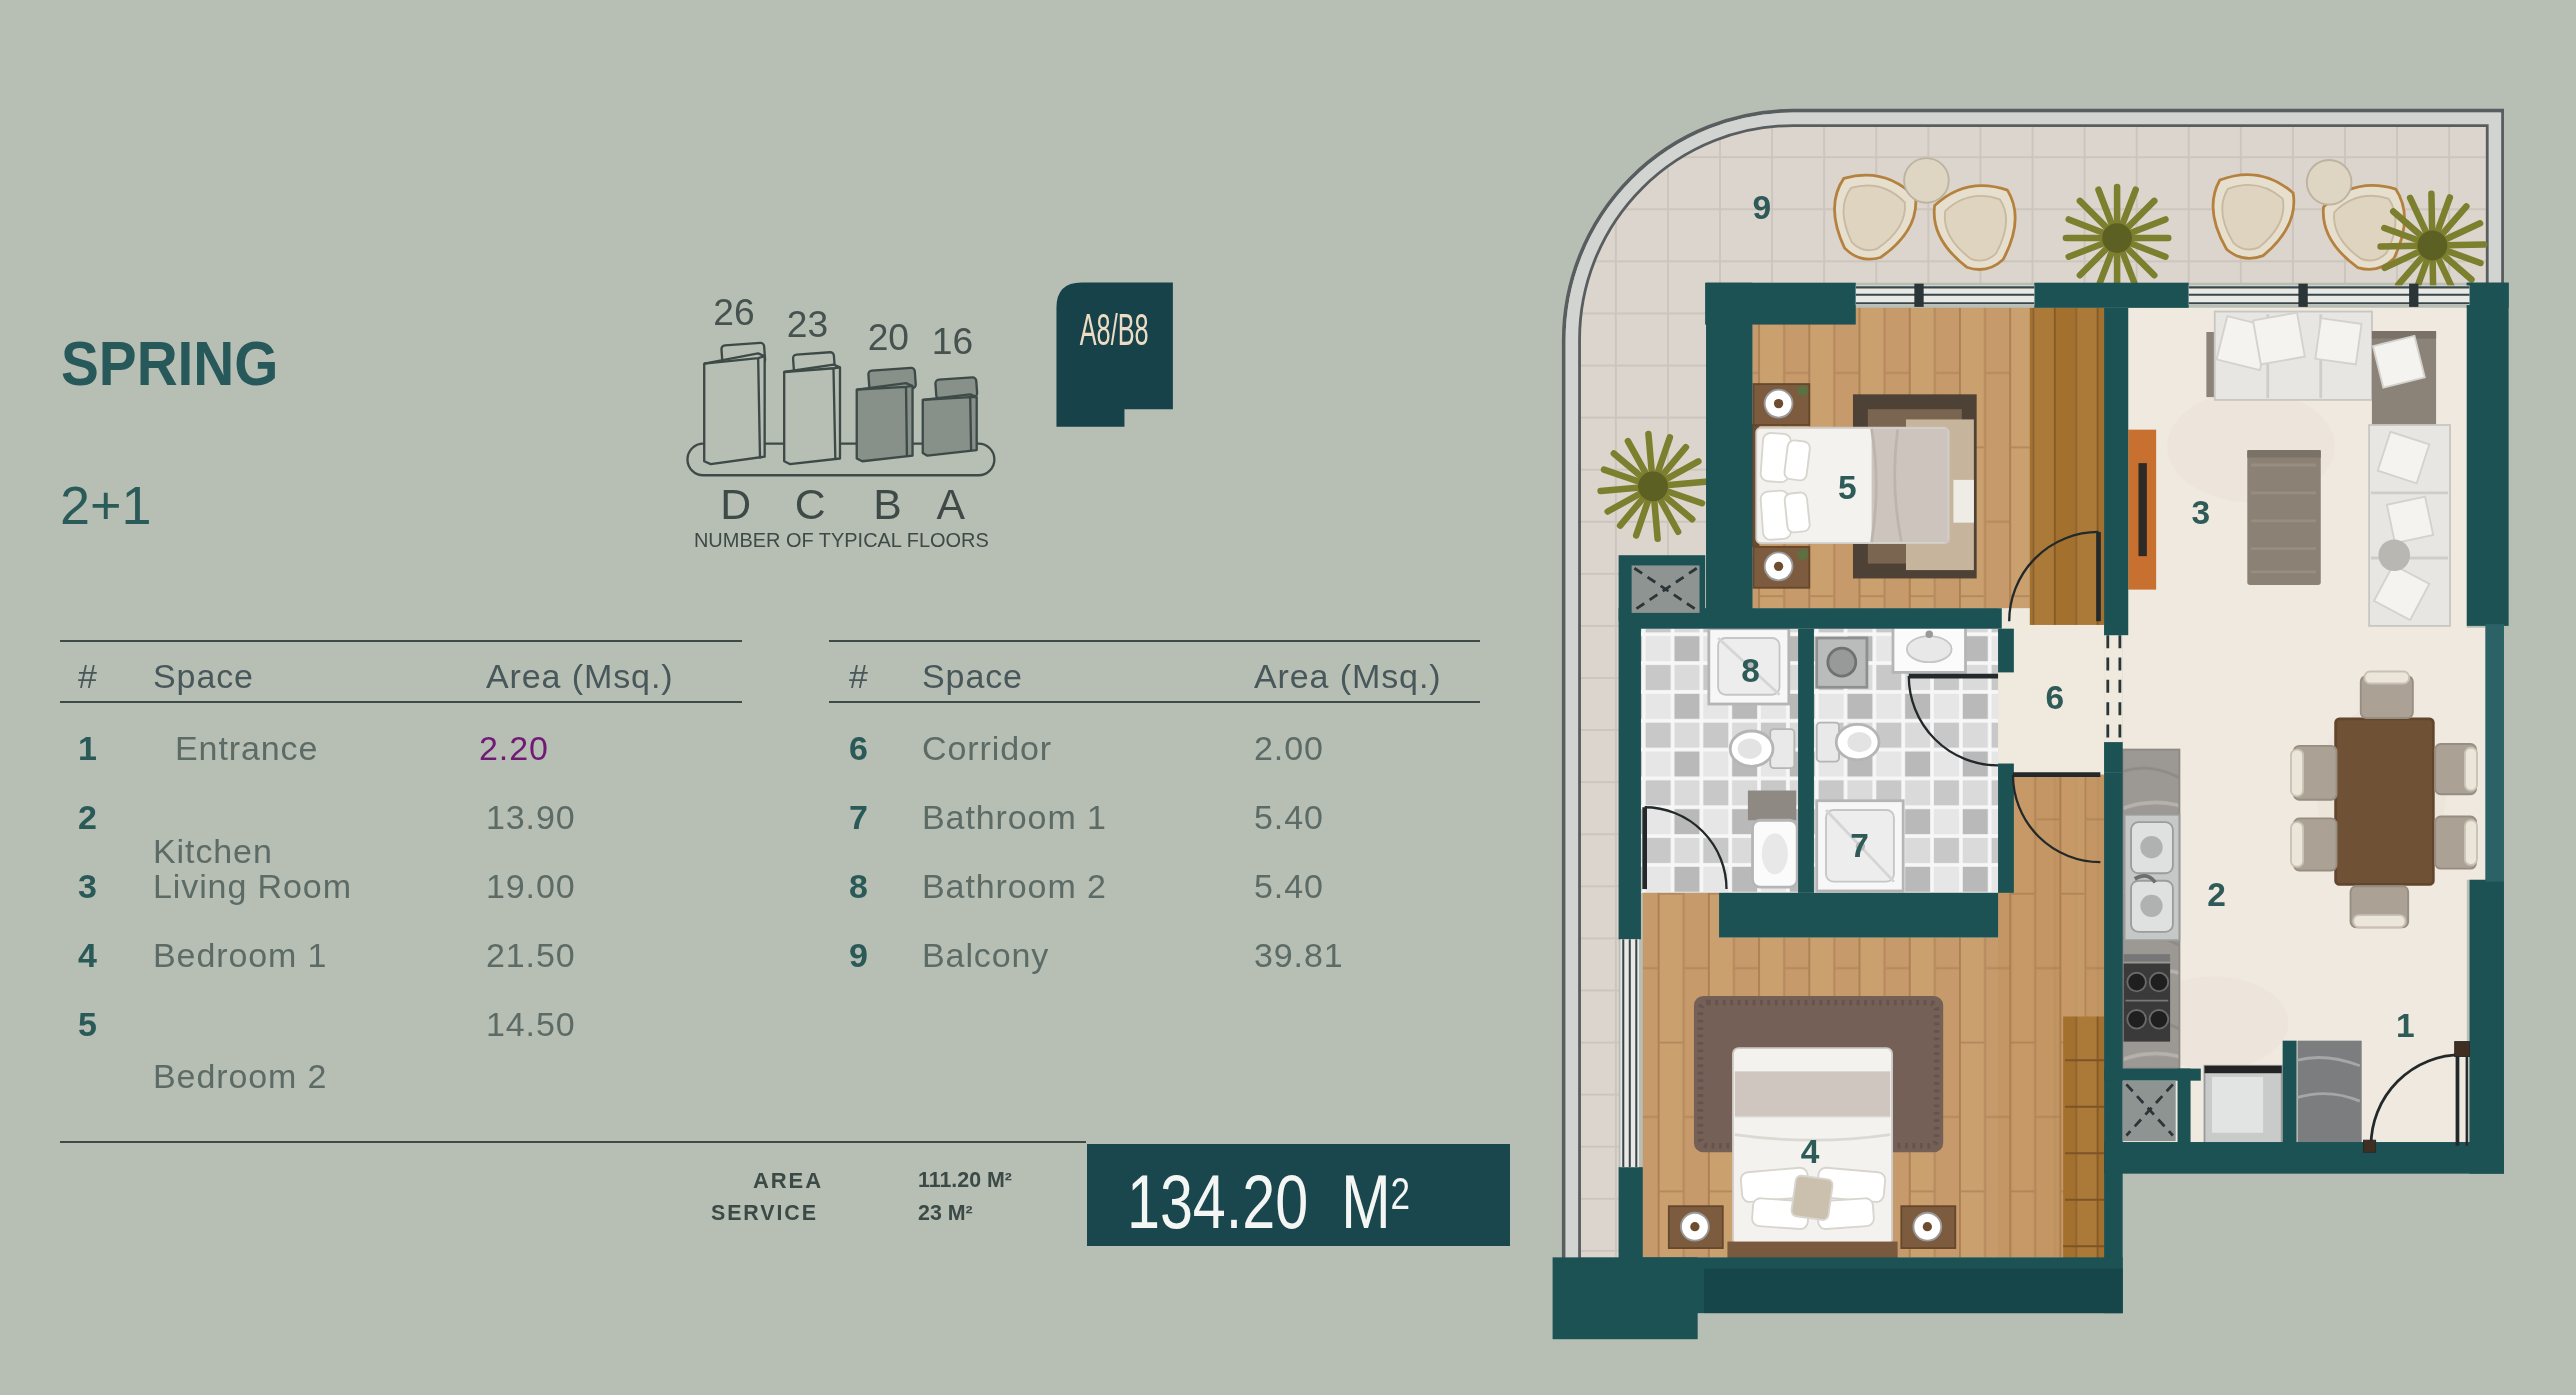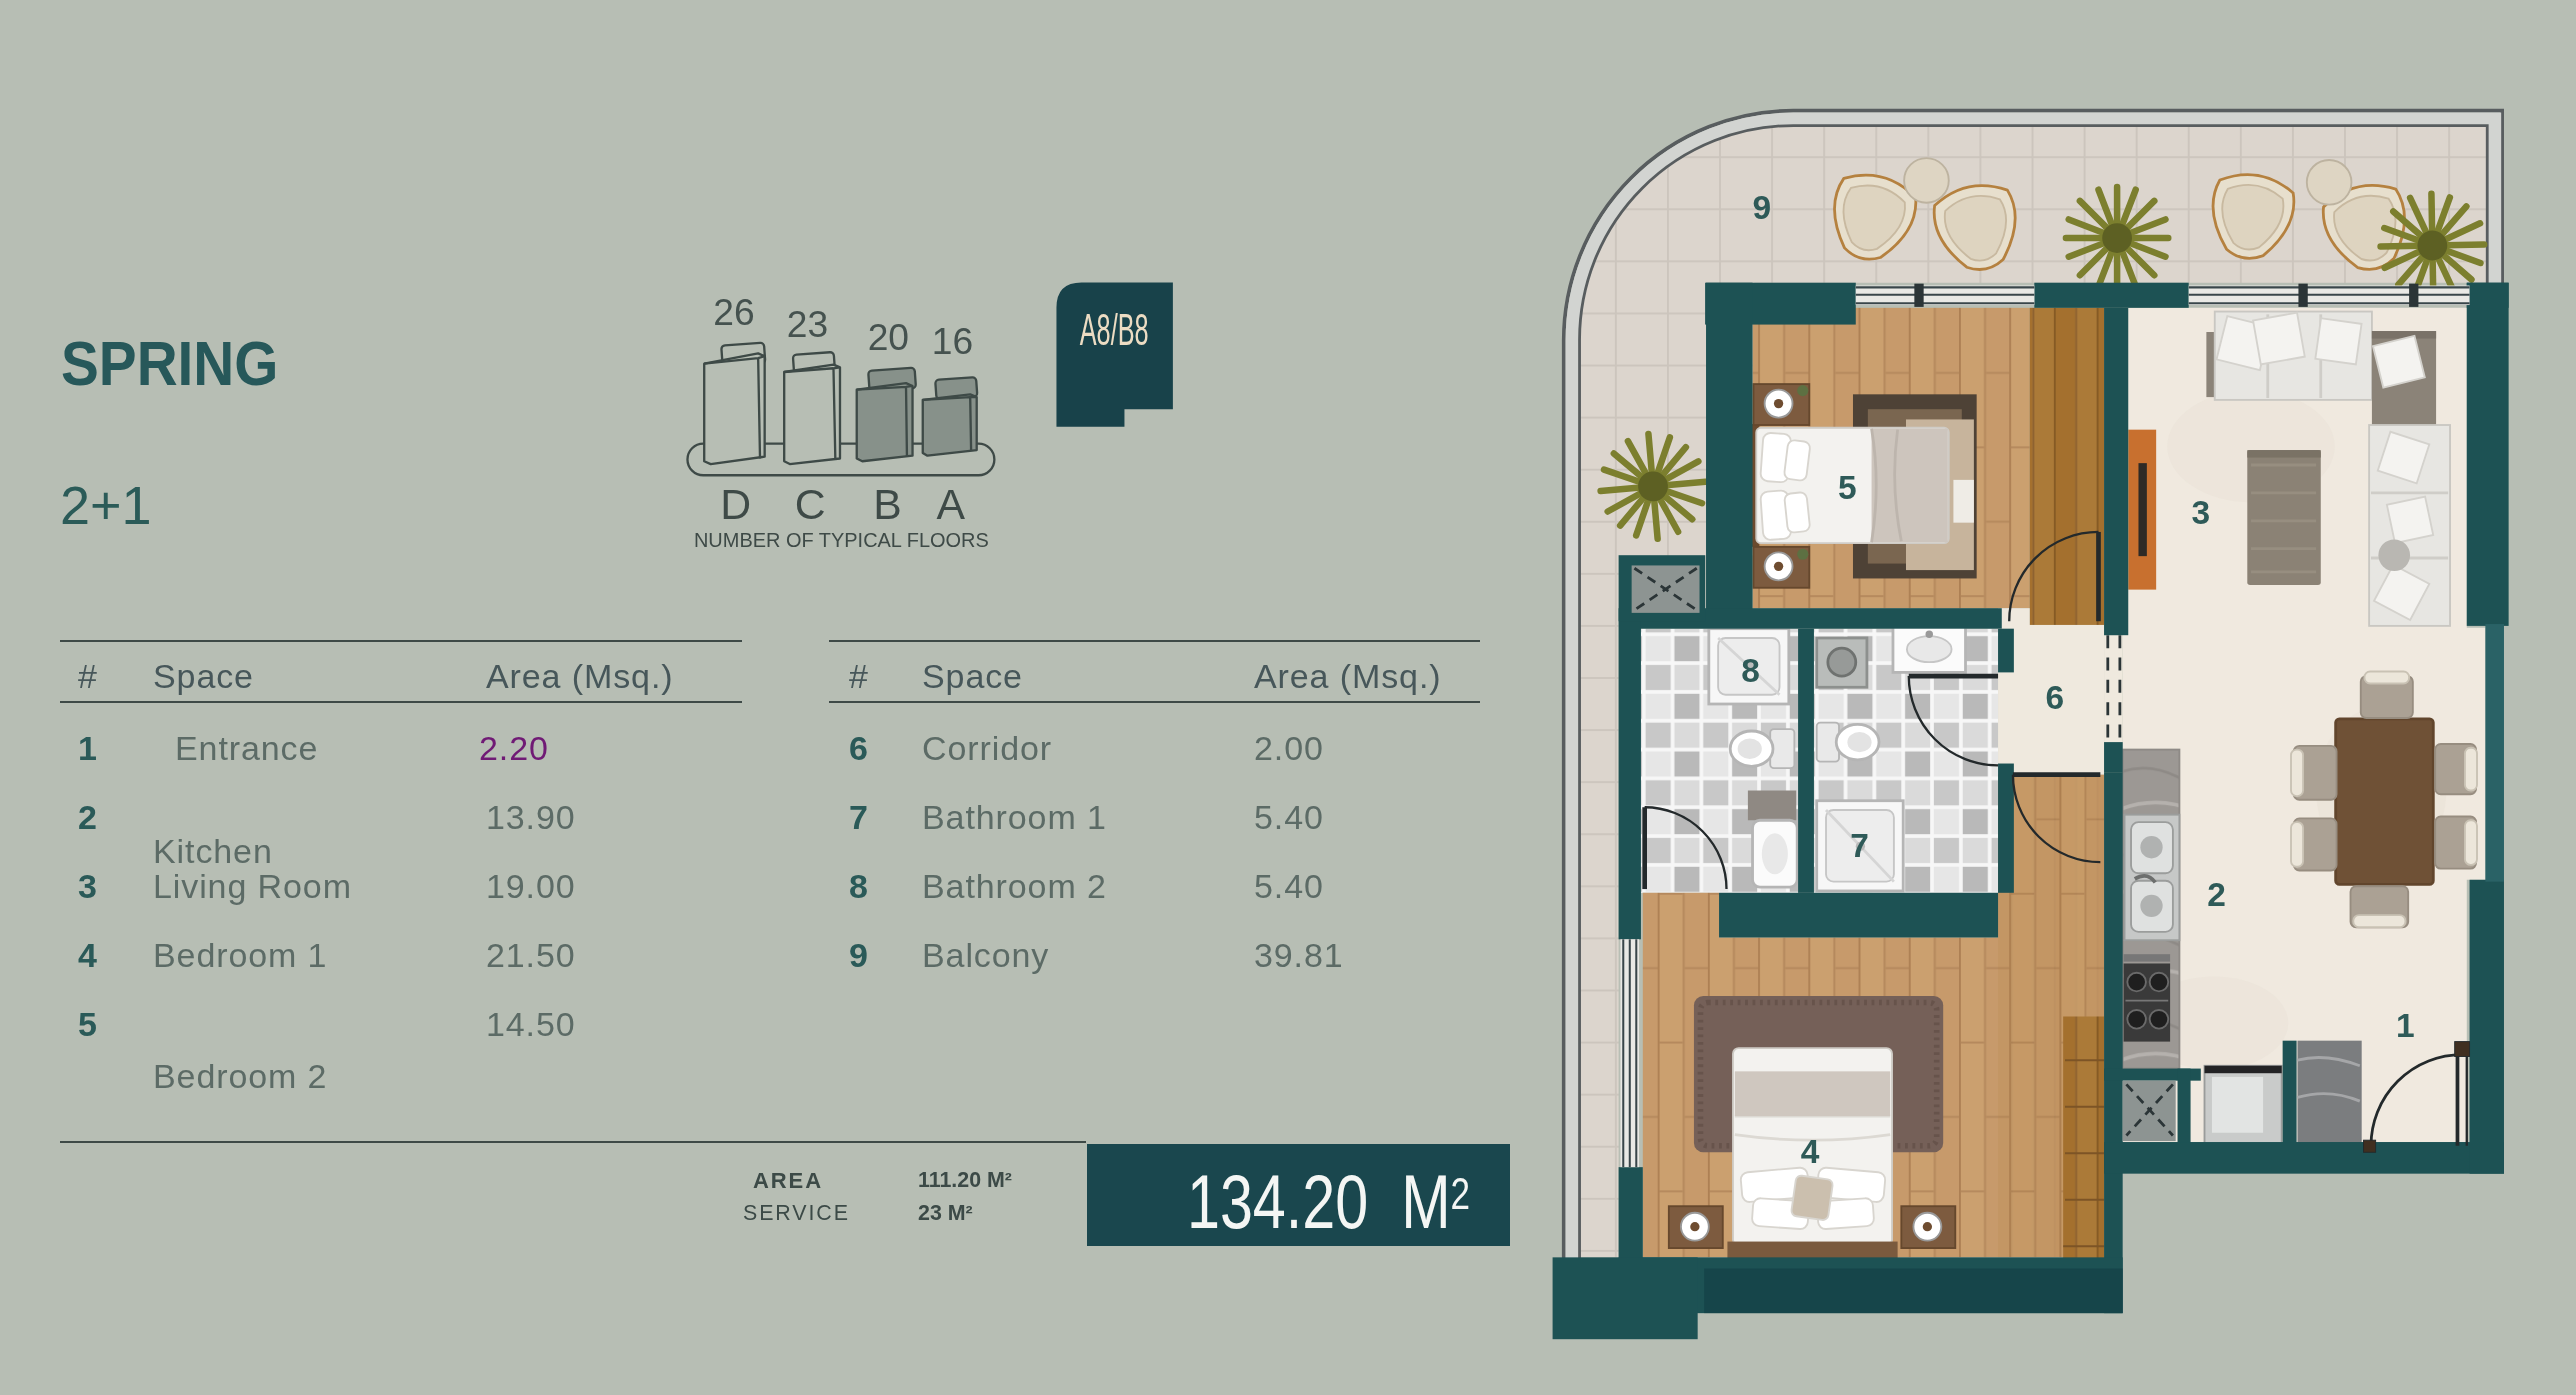--- a/index.html
+++ b/index.html
@@ -109,25 +109,25 @@
 <div class="abs" style="left:922px;top:867px;font-size:34px;letter-spacing:0.9px;color:#5c6b66;">Bathroom 2</div>
 <div class="abs" style="left:1254px;top:867px;font-size:34px;letter-spacing:0.9px;color:#5c6b66;">5.40</div>
 <div class="abs" style="left:849px;top:936px;font-size:34px;font-weight:bold;color:#2a5a58;">9</div>
 <div class="abs" style="left:922px;top:936px;font-size:34px;letter-spacing:0.9px;color:#5c6b66;">Balcony</div>
 <div class="abs" style="left:1254px;top:936px;font-size:34px;letter-spacing:0.9px;color:#5c6b66;">39.81</div>
 
 <div class="abs" style="left:60px;top:1141px;width:1026px;height:1.9px;background:#3e4a47;"></div>
 
 <div class="abs" style="left:753px;top:1168px;font-size:22px;font-weight:bold;letter-spacing:1.9px;color:#3c4a47;">AREA</div>
 <div class="abs" style="left:918px;top:1168px;font-size:21.4px;font-weight:600;color:#3c4a47;">111.20 M²</div>
-<div class="abs" style="left:743px;top:1201px;font-size:21.4px;font-weight:normal;letter-spacing:1.9px;color:#3c4a47;">SERVICE</div>
+<div class="abs" style="left:711px;top:1201px;font-size:21.4px;font-weight:bold;letter-spacing:1.9px;color:#3c4a47;">SERVICE</div>
 <div class="abs" style="left:918px;top:1201px;font-size:21.4px;font-weight:600;color:#3c4a47;">23 M²</div>
 
 <div class="abs" style="left:1087px;top:1144px;width:423px;height:102px;background:#1a474e;"></div>
-<div class="abs" style="left:1087px;top:1144px;width:423px;height:102px;line-height:99px;text-align:right;font-size:76px;color:#f4f6f4;"><span style="display:inline-block;transform:scaleX(0.78);transform-origin:center;">134.20&nbsp;&nbsp;M<span style="font-size:45px;vertical-align:18.6px;">2</span></span></div>
+<div class="abs" style="left:1087px;top:1144px;width:423px;height:102px;line-height:99px;text-align:left;font-size:76px;color:#f4f6f4;"><span style="display:inline-block;transform:scaleX(0.78);transform-origin:center;">134.20&nbsp;&nbsp;M<span style="font-size:45px;vertical-align:18.6px;">2</span></span></div>
 
 <svg class="abs" style="left:0;top:0;" width="2576" height="1395" viewBox="0 0 2769 1500">
 <defs>
 <pattern id="balctile" width="56" height="56" patternUnits="userSpaceOnUse">
   <rect width="56" height="56" fill="#dcd5cd"></rect>
   <rect width="56" height="2" fill="#ccc5bd"></rect>
   <rect width="2" height="56" fill="#ccc5bd"></rect>
 </pattern>
 <pattern id="wood1" width="54" height="160" patternUnits="userSpaceOnUse">
   <rect width="54" height="160" fill="#c79a6b"></rect>

